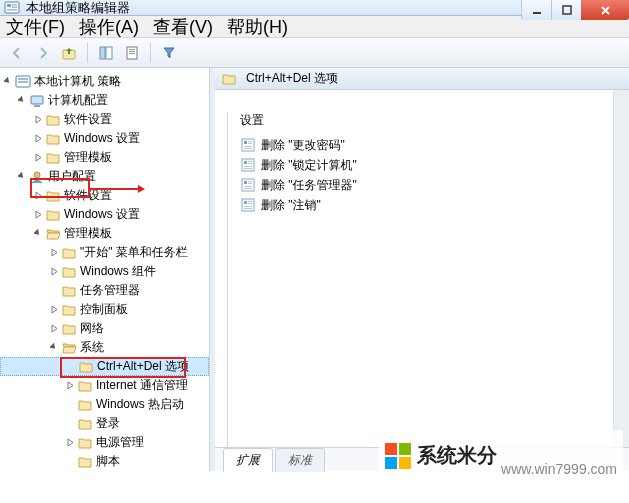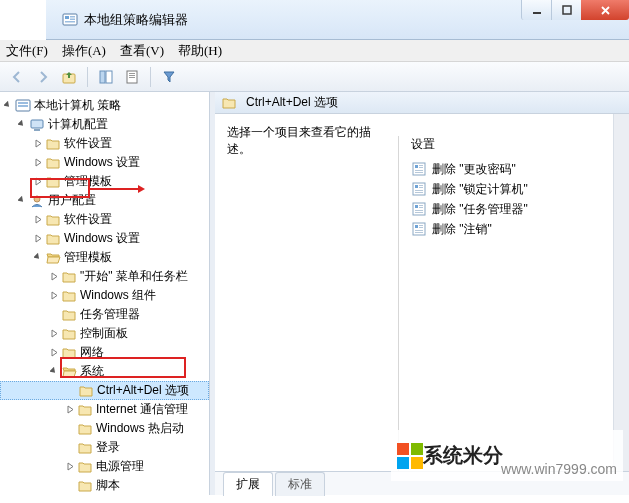--- a/index.html
+++ b/index.html
@@ -1,31 +1,31 @@
 <!DOCTYPE html>
 <html><head>
 <meta charset="utf-8">
 <style>
   * { box-sizing: border-box; margin: 0; padding: 0; font-family: "Microsoft YaHei", "Segoe UI", Tahoma, sans-serif; }
   body { width: 629px; height: 503px; background: #fff; overflow: hidden; font-size: 12px; color: #000; }
   .window { width: 629px; height: 503px; position: relative; }
 
   
-  .titlebar { height: 40px; background: linear-gradient(#eaf3fc, #d7e6f7); display:flex; align-items:center; padding:0 16px; border-bottom:1px solid #a7bcd3;margin-left:46px; }
+  .titlebar { height: 16px; background: linear-gradient(#eaf3fc, #d7e6f7); display:flex; align-items:center; padding:0 4px; border-bottom:1px solid #a7bcd3; }
   .titlebar .icon { width:16px; height:16px; margin-right:6px; }
   .titlebar .title { flex:1; font-size:13px; color:#000; }
   .winbtns { position:absolute; right:0; top:0; height:20px; display:flex; }
   .winbtn { width:30px; height:20px; display:flex; align-items:center; justify-content:center; font-family: Arial; font-size:11px; color:#333; border-left:1px solid #b8c9dc; background:linear-gradient(#f6fafe,#dbe8f6); }
   .winbtn.min { border-radius:0 0 0 3px; }
   .winbtn.close { background:linear-gradient(#ef7b6a,#d2432d); color:#fff; width:48px; border-radius:0 0 3px 0; border-left:none;}
   .winbtn.max { }
 
   
   .menubar { height:22px; background:#f0f0f0; display:flex; align-items:center; padding:0 6px; gap:14px; border-bottom:1px solid #d6d6d6;}
-  .menubar span { font-size:13px;font-family:Liberation Serif, serif; }
+  .menubar span { font-size:18px; }
 
   
   .toolbar { height:30px; background:linear-gradient(#fafcfe,#e9eef5); border-bottom:1px solid #c8d2de; display:flex; align-items:center; padding:0 6px; gap:4px;}
   .tbtn { width:22px; height:22px; display:flex; align-items:center; justify-content:center; border:1px solid transparent; border-radius:2px;}
   .tbtn.disabled { opacity:.45; }
   .tsep { width:1px; height:20px; background:#c8d2de; margin:0 3px;}
 
   
   .client { display:flex; height:calc(100% - 28px - 22px - 30px - 20px); background:#fff; }
   .left { width:210px; border-right:1px solid #c8d2de; overflow:hidden; padding:4px 0; }
@@ -45,35 +45,35 @@
   .rheader { height:22px; background:linear-gradient(#eef4fb,#dde8f4); border-bottom:1px solid #c8d2de; display:flex; align-items:center; padding:0 6px; gap:6px;}
   .rheader .title { font-size:12px; }
   .rbody { flex:1; display:flex; padding:10px 12px 0 12px; gap:6px;}
   .desc-col { width:165px; font-size:12px; }
   .list-col { flex:1; border-left:1px solid #d7d7d7; padding-left:12px;margin-top:12px; }
   .list-col .col-head { font-size:12px; margin-bottom:6px; color:#000;}
   .setting-row { display:flex; align-items:center; height:20px; gap:5px; }
   .setting-row .sicon { width:16px; height:16px; }
 
   
-  .tabs { height:24px; border-top:1px solid #c8d2de; display:flex; align-items:center; padding-left:8px; gap:2px; background:#f6f8fb;}
+  .tabs { height:24px; border-top:1px solid #c8d2de; display:flex; align-items:center; padding-left:8px; gap:2px; background:#f6f8fb;font-style:italic;}
   .tab { padding:3px 12px; font-size:12px; border:1px solid #c8d2de; border-bottom:none; background:#fff; border-radius:3px 3px 0 0;}
   .tab.inactive { background:#eef2f7; color:#555;}
   .rscroll { width:16px; background:#ebeef3; border-left:1px solid #d9dfe7;}
   .rbody-wrap { display:flex; flex:1; }
 
   
   .statusbar { height:20px; border-top:1px solid #c8d2de; background:#f0f3f7; display:flex; align-items:center; padding:0 8px; font-size:12px;}
 
   
   .annot { position:absolute; border:2px solid #d22; pointer-events:none; }
   .annot-arrow { position:absolute; pointer-events:none; }
 
   
-  .watermark { position:absolute; right:6px; bottom:22px; display:flex; align-items:center; background:rgba(255,255,255,.85); padding:4px 6px;}
+  .watermark { position:absolute; right:6px; bottom:22px; display:flex; align-items:center; gap:6px; background:rgba(255,255,255,.85); padding:4px 6px;}
   .watermark .txt { font-family:"Microsoft YaHei"; font-weight:600; font-size:20px; color:#222;}
   .watermark .sub { font-size:14px; color:#888; margin-left:-2px; margin-top:27px;}
   .mslogo { display:grid; grid-template-columns:12px 12px; grid-template-rows:12px 12px; gap:2px;}
   .mslogo span:nth-child(1){background:#f25022;} .mslogo span:nth-child(2){background:#7fba00;}
   .mslogo span:nth-child(3){background:#00a4ef;} .mslogo span:nth-child(4){background:#ffb900;}
 
   
   svg { display:block; }
 </style>
 </head>
@@ -433,23 +433,20 @@
       <div class="rheader">
         <span class="nodeicon">
             <svg width="16" height="16">
               <path d="M2 4 L6 4 L7 5 L14 5 L14 13 L2 13 Z" fill="#f7e7b2" stroke="#caa94a"></path>
             </svg>
           </span>
         <span class="title">Ctrl+Alt+Del 选项</span>
       </div>
       <div class="rbody-wrap">
         <div class="rbody">
-          <div class="desc-col">
-            <div>选择一个项目来查看它的描述。</div>
-          </div>
           <div class="list-col">
             <div class="col-head">设置</div>
             <div class="setting-row">
               <span class="sicon">
                   <svg width="16" height="16">
                     <rect x="2" y="2" width="12" height="12" fill="#fff" stroke="#8aa7c3"></rect>
                     <rect x="4" y="4" width="3" height="3" fill="#6fa3d6"></rect>
                     <rect x="8" y="4" width="4" height="1" fill="#b6c8da"></rect>
                     <rect x="8" y="6" width="4" height="1" fill="#b6c8da"></rect>
                     <rect x="4" y="9" width="8" height="1" fill="#b6c8da"></rect>

